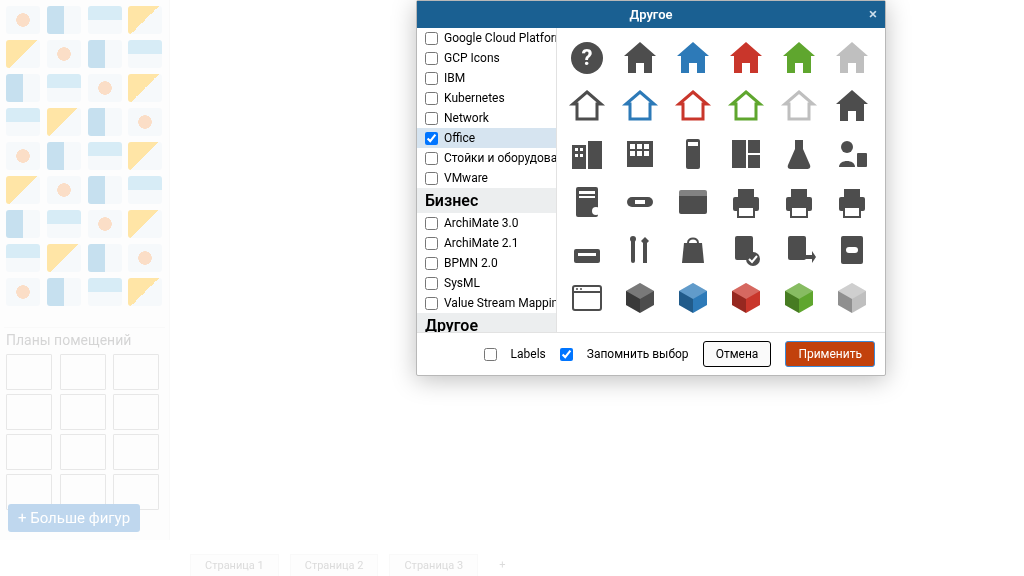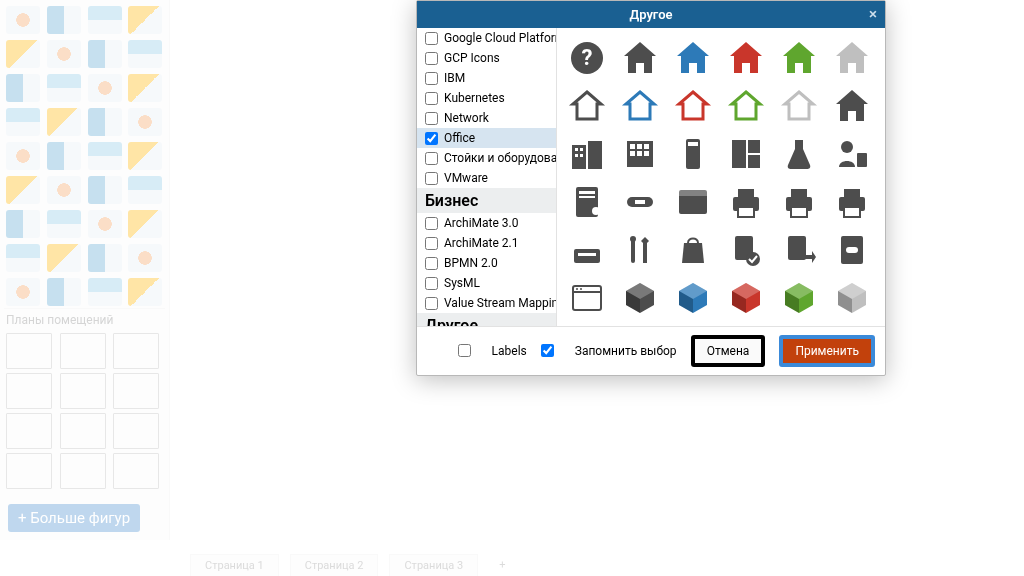--- a/index.html
+++ b/index.html
@@ -5,21 +5,21 @@
 *{box-sizing:border-box;margin:0;padding:0;font-family:-apple-system,BlinkMacSystemFont,"Segoe UI",Roboto,Arial,sans-serif}
 body{width:1024px;height:576px;overflow:hidden;background:#fff;position:relative}
 .faded-bg{position:absolute;inset:0;opacity:.35;pointer-events:none}
 .sidebar{position:absolute;left:0;top:0;width:170px;height:540px;background:#fafbfc;border-right:1px solid #eee;padding:4px}
 .sb-chart-grid{display:grid;grid-template-columns:repeat(4,1fr);gap:6px;padding:2px}
 .sb-shape{width:34px;height:28px;background:#e8eef5;border-radius:3px}
 .sb-shape.c1{background:radial-gradient(circle,#f4a261 30%,#e8eef5 31%)}
 .sb-shape.c2{background:linear-gradient(90deg,#5fa8d3 50%,#e8eef5 50%)}
 .sb-shape.c3{background:linear-gradient(180deg,#8ecae6 50%,#e8eef5 50%)}
 .sb-shape.c4{background:linear-gradient(135deg,#ffb703 50%,#e8eef5 50%)}
-.sb-section{font-size:12px;color:#888;padding:4px 2px;border-top:1px solid #eee;margin-top:0}
+.sb-section{font-size:14px;color:#888;padding:4px 2px;border-top:1px solid #eee;margin-top:19px}
 .fp-grid{display:grid;grid-template-columns:repeat(3,1fr);gap:4px;padding:2px}
 .fp-shape{width:46px;height:36px;border:1px solid #bbb;border-radius:1px}
 .more-shapes-btn{position:absolute;bottom:8px;left:8px;background:#4a8fd0;color:#fff;font-size:15px;padding:5px 10px;border-radius:3px;border:none}
 .canvas{position:absolute;left:180px;right:0;top:0;height:555px;background:#fff}
 .tabs{position:absolute;left:190px;bottom:0;display:flex;gap:11px;font-size:11px;color:#999}
 .tab{padding:4px 14px;border:1px solid #eee;border-bottom:none;background:#fafafa}
 .tab-add{padding:4px 10px;color:#999}
 
 .dialog{position:absolute;left:416px;top:0;width:470px;height:376px;background:#fff;border:1px solid #b8b8b8;border-radius:2px;box-shadow:0 4px 24px rgba(0,0,0,.25);display:flex;flex-direction:column}
 .dialog-title{background:#1a6092;color:#fff;font-size:13px;font-weight:600;text-align:center;padding:6px 0;position:relative}
@@ -27,22 +27,22 @@
 .dialog-body{flex:1;display:flex;overflow:hidden}
 .cat-list{width:140px;border-right:1px solid #e2e2e2;overflow-y:auto;font-size:12px}
 .cat-item{display:flex;align-items:center;gap:6px;padding:3px 8px;cursor:pointer;white-space:nowrap;overflow:hidden;text-overflow:ellipsis}
 .cat-item.sel{background:#d6e4f0}
 .cat-item input{margin:0}
 .cat-header{background:#eceeef;font-weight:600;padding:3px 8px;font-size:16px}
 .shape-grid{flex:1;padding:10px 8px;display:grid;grid-template-columns:repeat(6,1fr);gap:8px 6px;overflow-y:auto;align-content:start}
 .shape-cell{width:44px;height:40px;display:flex;align-items:center;justify-content:center}
 .shape-cell svg{width:38px;height:38px}
 .dialog-footer{border-top:1px solid #e2e2e2;padding:8px 10px;display:flex;align-items:center;justify-content:flex-end;gap:14px;font-size:12px}
-.chk{display:flex;align-items:flex-start;gap:21px}
-.btn{padding:5px 12px;font-size:12px;border:4px solid #000000;background:#fafafa;border-radius:3px;cursor:pointer}
+.chk{display:flex;align-items:flex-end;gap:14px}
+.btn{padding:5px 12px;font-size:12px;border:1px solid #000000;background:#fafafa;border-radius:3px;cursor:pointer}
 .btn.primary{background:#c2410c;color:#fff;border-color:#3b8ad9}
 
 .cat-list::-webkit-scrollbar,.shape-grid::-webkit-scrollbar{width:8px}
 .cat-list::-webkit-scrollbar-thumb,.shape-grid::-webkit-scrollbar-thumb{background:#ccc;border-radius:4px}
 </style>
 </head>
 <body>
 
 <div class="faded-bg">
   <div class="sidebar">

